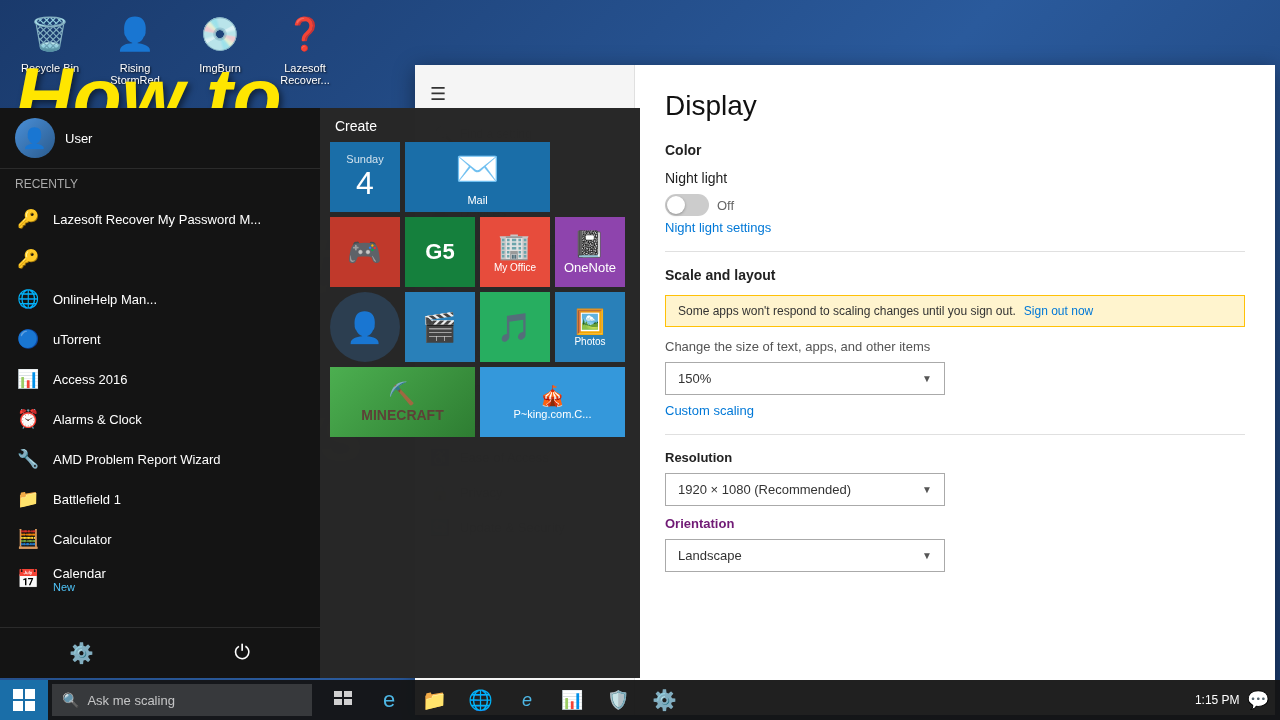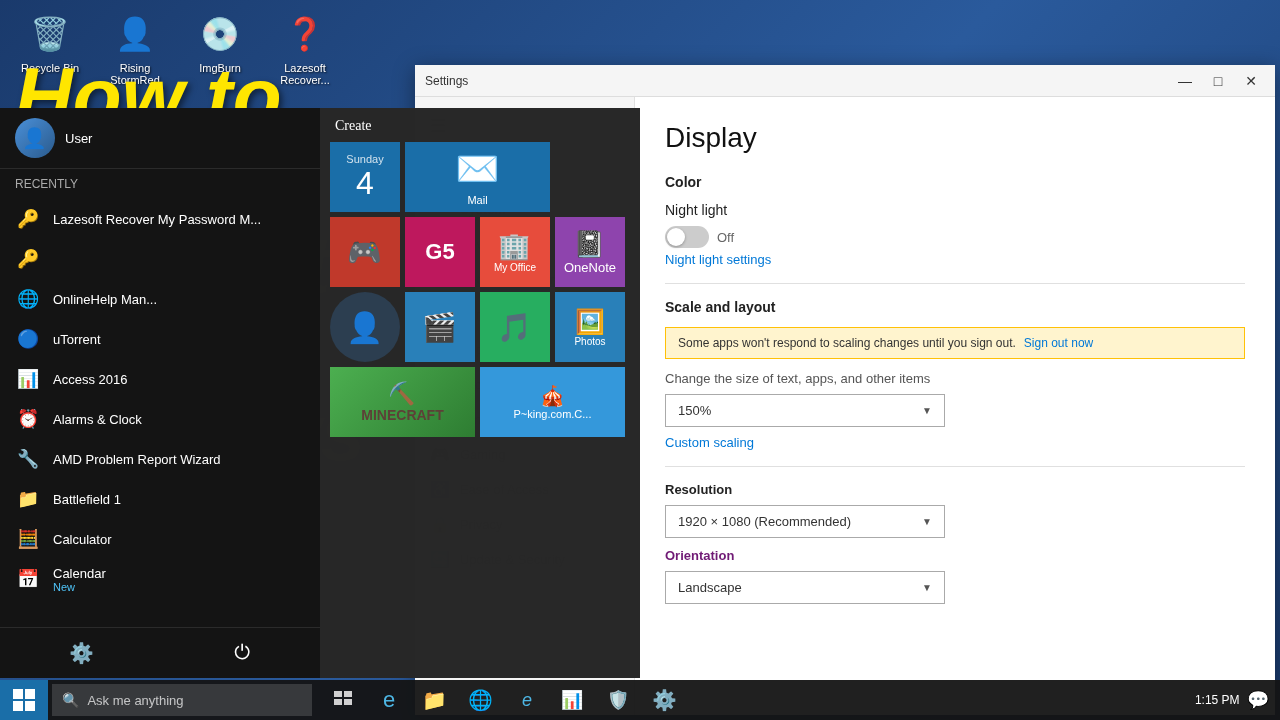--- a/index.html
+++ b/index.html
@@ -166,21 +166,20 @@
       flex: 1;
       background: rgba(40,40,40,0.95);
       padding: 10px;
       overflow: hidden;
     }
     .tiles-header {
       color: white;
       font-size: 14px;
       margin-bottom: 8px;
       padding-left: 5px;
-      font-family: Liberation Serif, serif;
     }
     .tiles-grid {
       display: grid;
       grid-template-columns: repeat(4, 70px);
       grid-template-rows: repeat(4, 70px);
       gap: 5px;
     }
     .tile {
       display: flex;
       flex-direction: column;
@@ -202,21 +201,21 @@
       background: #1a6ea8;
       grid-column: 2 / 4;
       grid-row: 1;
     }
     .tile-games {
       background: #c0392b;
       grid-column: 1;
       grid-row: 2;
     }
     .tile-g5 {
-      background: #be185d;
+      background: #15803d;
       grid-column: 2;
       grid-row: 2;
     }
     .tile-office {
       background: #e74c3c;
       grid-column: 3;
       grid-row: 2;
     }
     .tile-onenote {
       background: #8e44ad;
@@ -658,28 +657,20 @@
       </div>
       <div class="tile tile-pking" style="font-size:11px; color:white;">
         <div style="font-size:20px;">🎪</div>
         <div>P~king.com.C...</div>
       </div>
     </div>
   </div>
 </div>
 
 <div class="settings-window">
-  <div class="win-titlebar">
-    <div class="win-title-text">Settings</div>
-    <div class="win-controls">
-      <div class="win-btn">—</div>
-      <div class="win-btn">□</div>
-      <div class="win-btn close">✕</div>
-    </div>
-  </div>
   <div class="win-body">
     <div class="win-sidebar">
       <div class="sidebar-hamburger">☰</div>
       <div class="sidebar-search">
         <span style="color:#555;">🔍</span>
         <input type="text" placeholder="Find a setting" style="border: none; outline: none; font-size: 12px; flex: 1 1 0%;">
       </div>
       <div class="sidebar-item active">
         <span class="sidebar-item-icon">🖥️</span>
         <span>System</span>
@@ -790,21 +781,21 @@
   <div class="taskbar-start">
     <svg width="24" height="24" viewBox="0 0 24 24">
       <rect x="1" y="1" width="10" height="10" fill="white"></rect>
       <rect x="13" y="1" width="10" height="10" fill="white"></rect>
       <rect x="1" y="13" width="10" height="10" fill="white"></rect>
       <rect x="13" y="13" width="10" height="10" fill="white"></rect>
     </svg>
   </div>
   <div class="taskbar-search">
     <span class="taskbar-search-icon">🔍</span>
-    <span class="taskbar-search-text">Ask me anything</span>
+    <span class="taskbar-search-text">Ask me scaling</span>
   </div>
   <div class="taskbar-apps">
     <div class="taskbar-app">
       <svg width="20" height="20" viewBox="0 0 20 20">
         <rect x="1" y="1" width="8" height="6" fill="white" opacity="0.8"></rect>
         <rect x="11" y="1" width="8" height="6" fill="white" opacity="0.8"></rect>
         <rect x="1" y="9" width="8" height="6" fill="white" opacity="0.8"></rect>
         <rect x="11" y="9" width="8" height="6" fill="white" opacity="0.8"></rect>
       </svg>
     </div>

